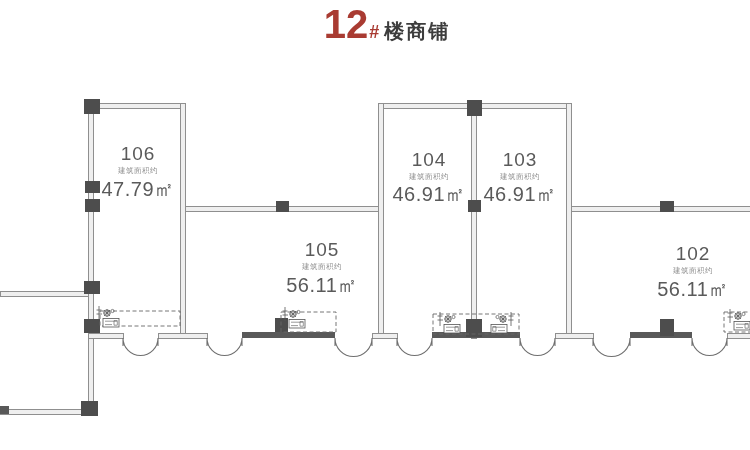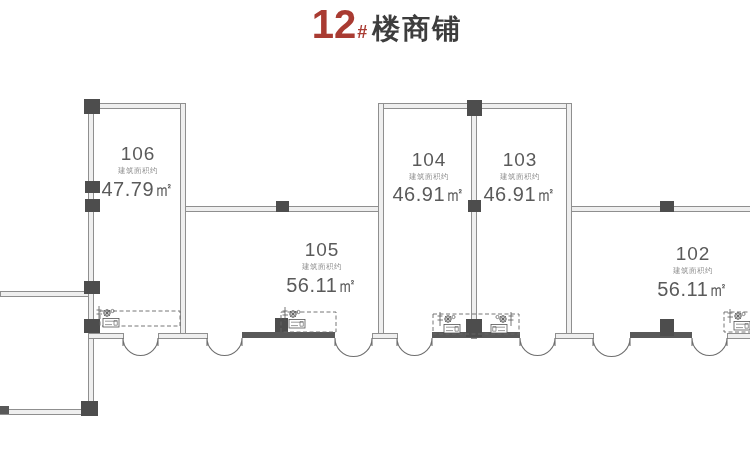--- a/index.html
+++ b/index.html
@@ -6,21 +6,21 @@
   .stage{
     position:relative;width:750px;height:450px;background:#ffffff;
     font-family:"Liberation Sans",sans-serif;overflow:hidden;
   }
   .title-row{
     position:absolute;top:4px;left:12px;width:100%;
     display:flex;justify-content:center;align-items:baseline;
   }
   .t-num{font-size:40px;font-weight:bold;color:#a93b32;letter-spacing:0px;line-height:1;}
   .t-hash{font-size:18px;font-weight:bold;color:#a93b32;margin:0 5px 0 1px;line-height:1;}
-  .t-suffix{font-size:28px;font-weight:bold;color:#3d3d3d;letter-spacing:2px;line-height:1;}
+  .t-suffix{font-size:20px;font-weight:bold;color:#3d3d3d;letter-spacing:2px;line-height:1;}
   svg.plan{position:absolute;left:0;top:0;}
   .u-num{font-size:19px;fill:#5a5a5a;text-anchor:middle;letter-spacing:1px;}
   .u-cap{font-size:7.5px;fill:#8f8f8f;text-anchor:middle;letter-spacing:0.5px;}
   .u-area{font-size:20px;fill:#5a5a5a;text-anchor:middle;letter-spacing:0.5px;}
   .wall{fill:#efefef;stroke:#8f8f8f;stroke-width:1;}
   .wall-dark{fill:#595959;stroke:none;}
   .col{fill:#4d4d4d;stroke:none;}
   .door{stroke:#6f6f6f;stroke-width:1.1;fill:none;}
   .dash{stroke:#666666;stroke-width:0.9;fill:none;stroke-dasharray:4 2.5;}
 </style>

